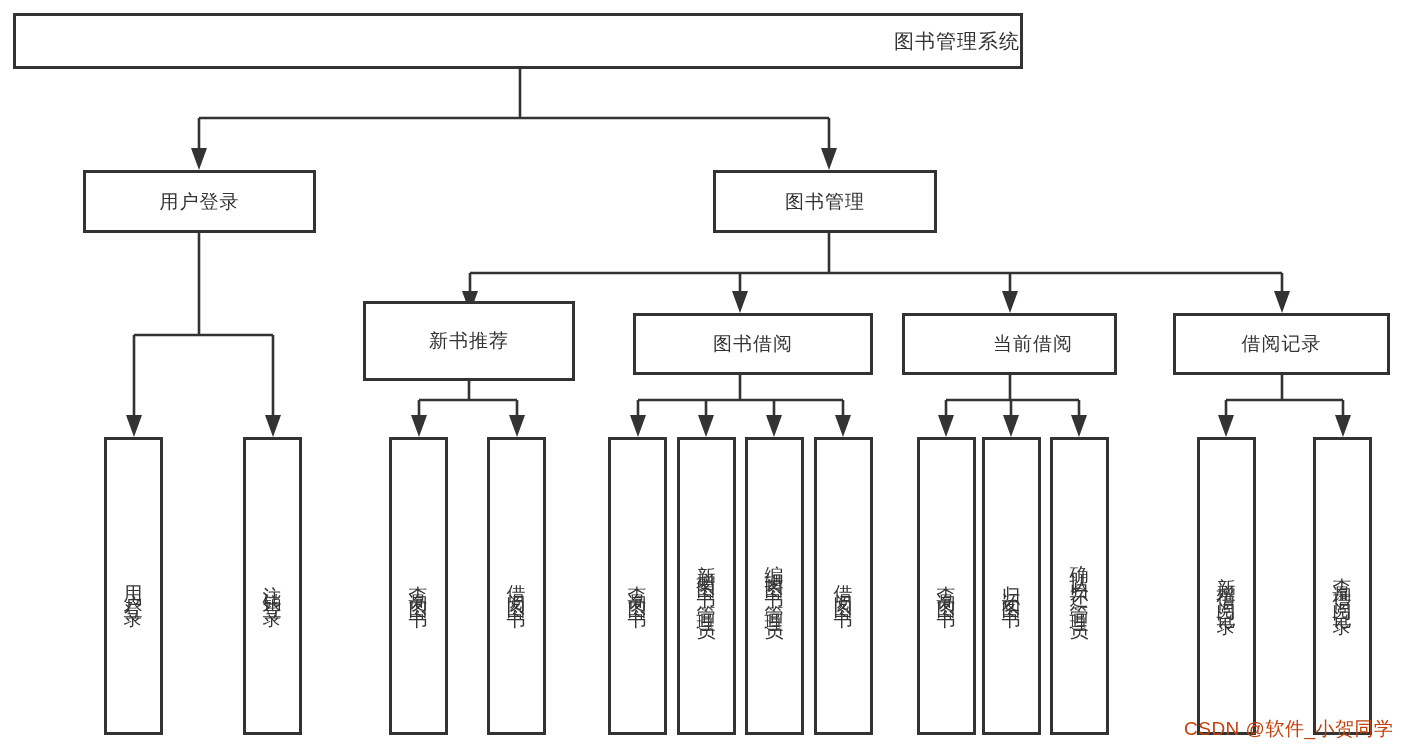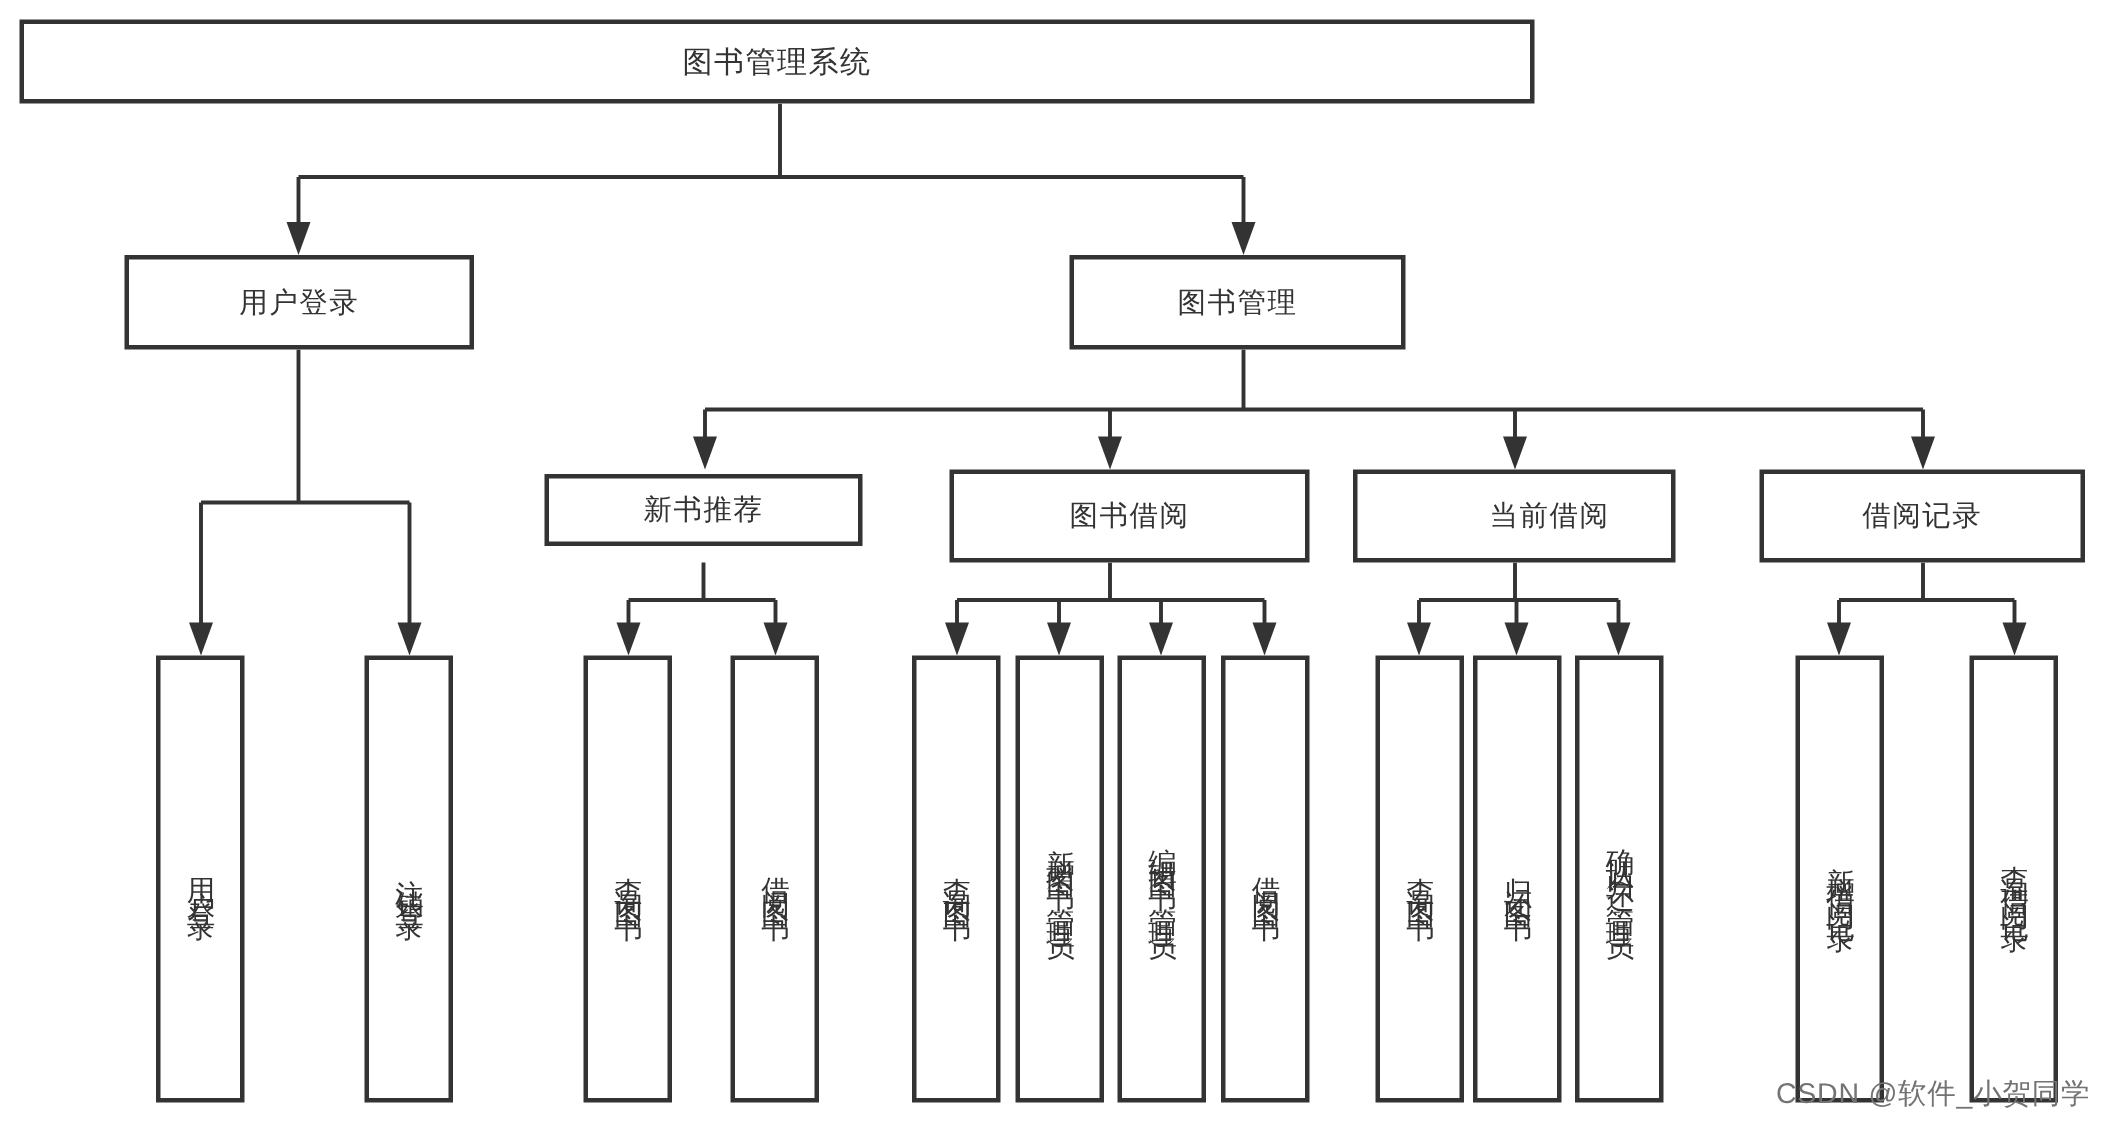--- a/index.html
+++ b/index.html
@@ -15,35 +15,35 @@
     position:absolute;
     box-sizing:border-box;
     background:#ffffff;
     border:3px solid #333333;
     display:flex;
     align-items:center;
     justify-content:center;
     color:#333333;
   }
   .hbox{font-size:19px;letter-spacing:1px;}
-  .root{font-size:20px;}
+  .root{font-size:20px;justify-content:flex-end;}
   .vbox{width:59px;top:437px;height:298px;}
   .vtext{
     writing-mode:vertical-rl;
     text-orientation:mixed;
     font-size:19px;
     letter-spacing:8px;
     line-height:1;
     color:#333333;
   }
   .watermark{
     position:absolute;
     left:1184px;top:716px;
     font-size:19px;
-    color:#737373;
+    color:#c2410c;
     letter-spacing:0.5px;
     white-space:nowrap;
     z-index:5;
   }
 </style>
 </head>
 <body>
 
 <div class="canvas">
 
@@ -94,21 +94,21 @@
     <span>图书管理系统</span>
   </div>
 
   <div class="node hbox" style="left:83px;top:170px;width:233px;height:63px;">
     <span>用户登录</span>
   </div>
   <div class="node hbox" style="left:713px;top:170px;width:224px;height:63px;">
     <span>图书管理</span>
   </div>
 
-  <div class="node hbox" style="left:363px;top:316px;width:212px;height:48px;">
+  <div class="node hbox" style="left:363px;top:301px;width:212px;height:80px;">
     <span>新书推荐</span>
   </div>
   <div class="node hbox" style="left:633px;top:313px;width:240px;height:62px;">
     <span>图书借阅</span>
   </div>
   <div class="node hbox" style="left:902px;top:313px;width:215px;height:62px;padding-left:47px;">
     <span>当前借阅</span>
   </div>
   <div class="node hbox" style="left:1173px;top:313px;width:217px;height:62px;">
     <span>借阅记录</span>

